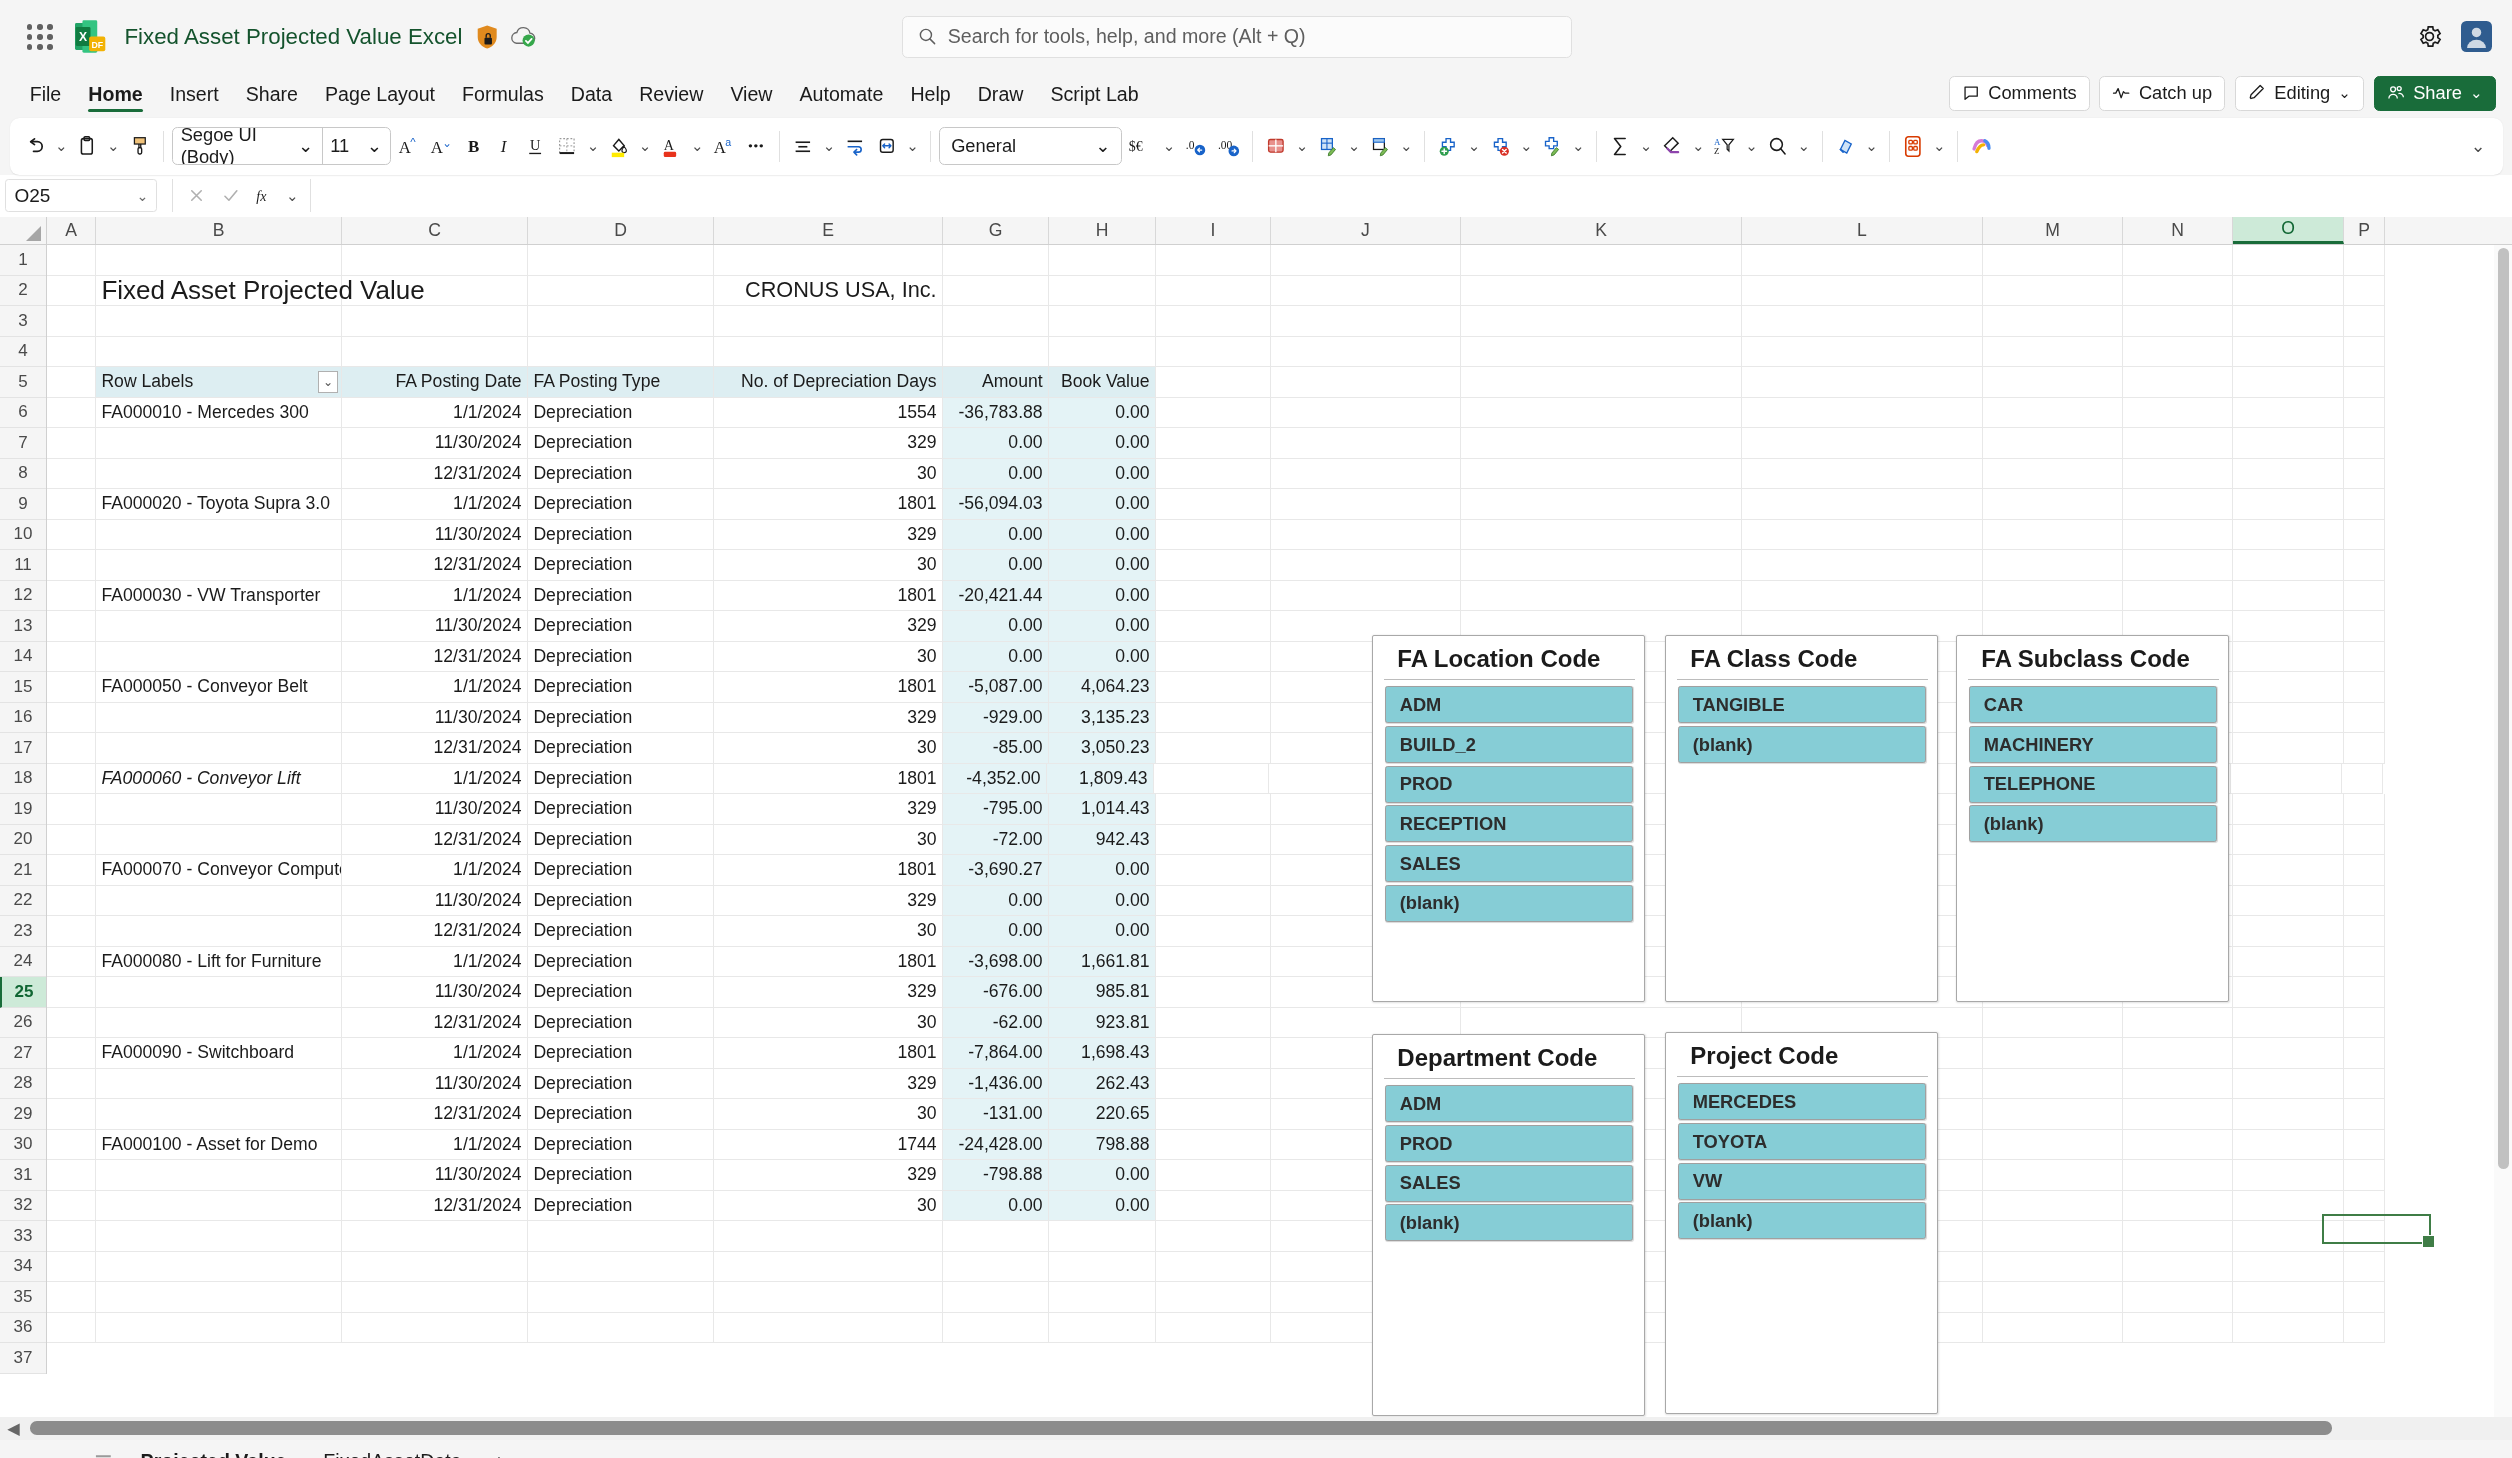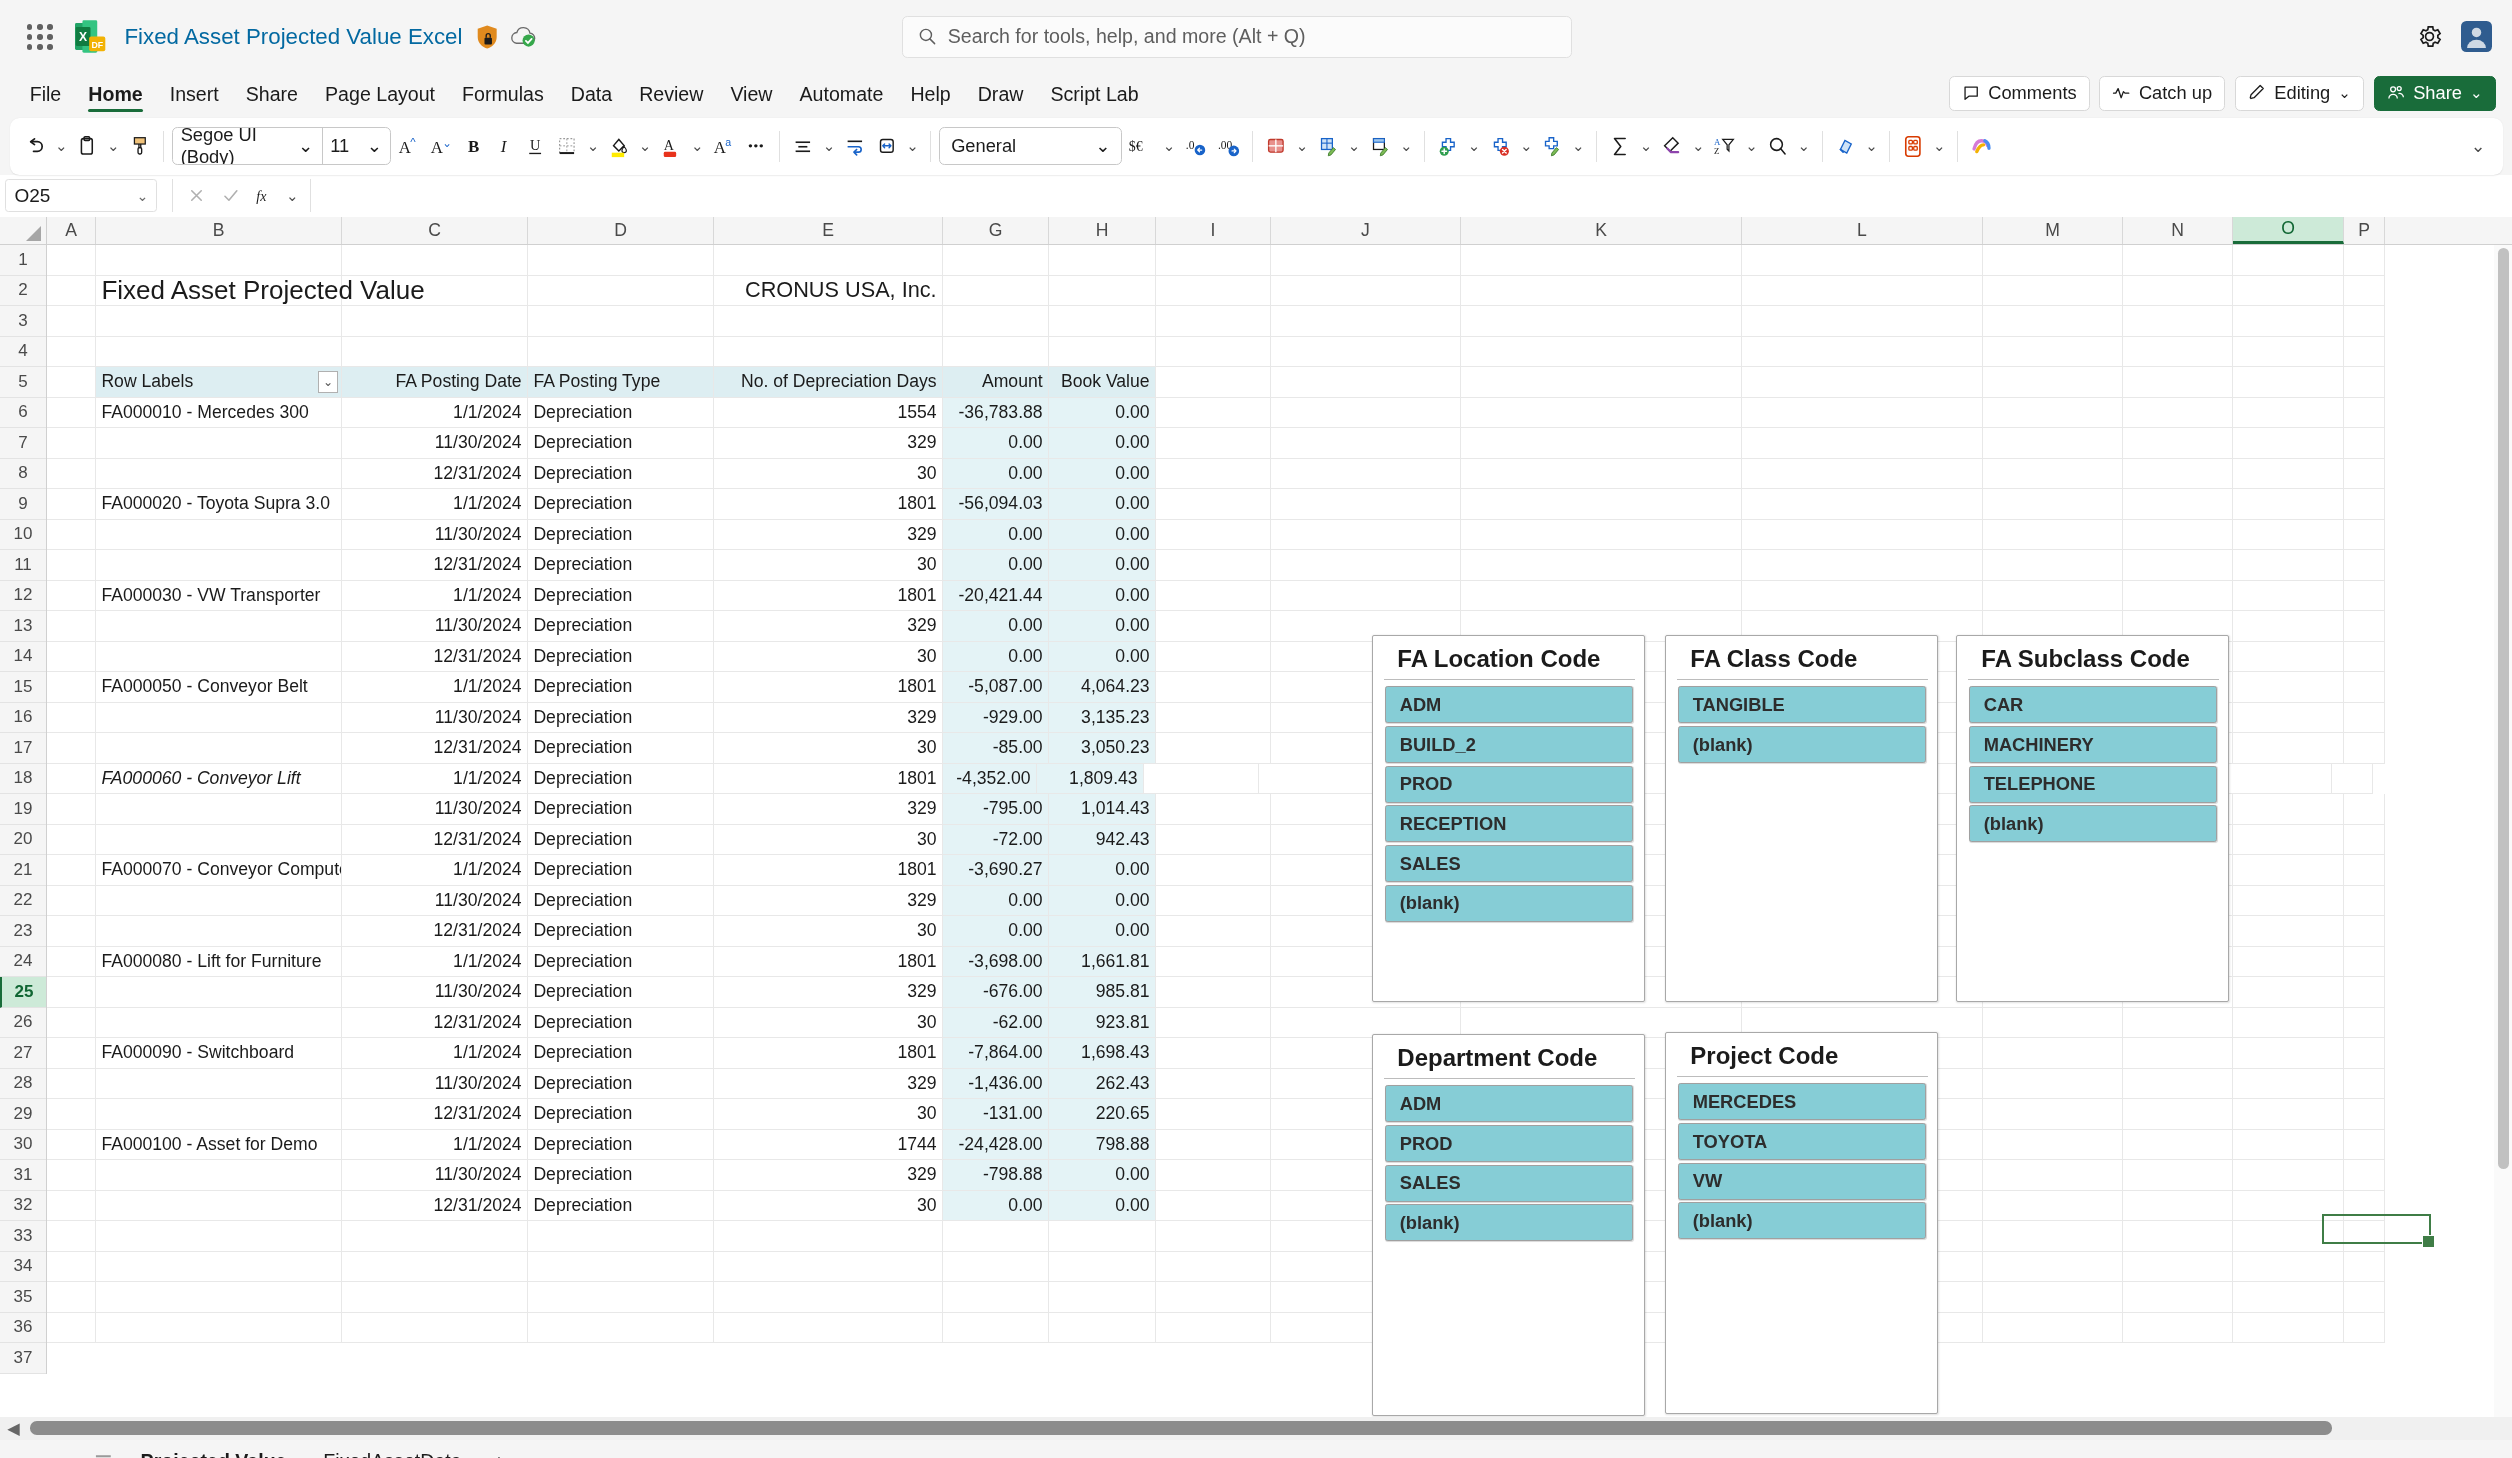--- a/index.html
+++ b/index.html
@@ -14,21 +14,21 @@
   .titlebar {
     height: 73px; background: #f5f5f5;
     display: flex; align-items: center; padding: 0 20.3px;
     position: relative;
   }
   .waffle { width: 38px; height: 38px; display: grid;
     grid-template-columns: repeat(3,1fr); grid-template-rows: repeat(3,1fr);
     gap: 4.7px; padding: 6.8px; cursor: pointer; }
   .waffle i { background: #616161; border-radius: 50%; width: 5.4px; height: 5.4px; }
   .xl-icon { width: 35px; height: 35px; margin-left: 15px; position: relative; }
-  .doc-title { font-size: 22.3px; color: #0369a1; margin-left: 16.2px; white-space: nowrap; }
+  .doc-title { font-size: 22.3px; color: #14532d; margin-left: 16.2px; white-space: nowrap; }
   .title-badge { margin-left: 12.2px; display: flex; align-items: center; gap: 9.5px; }
   .searchwrap {
     position: absolute; left: 902px; width: 670px; height: 42px;
     background: #fbfbfb; border: 0.7px solid #e0e0e0; border-radius: 5.4px;
     display: flex; align-items: center; padding: 0 15px; gap: 10.8px;
   }
   .searchwrap .ph { font-size: 19.6px; color: #5e5e5e; }
   .title-right { position: absolute; right: 20.3px; display: flex; align-items: center; gap: 17.6px; }
 
   
@@ -911,21 +911,21 @@
           <div class="gc" style="width: 110px;"></div>
           <div class="gc" style="width: 111px;"></div>
           <div class="gc" style="width: 41px;"></div>
         </div>
         <div class="grow">
           <div class="gc" style="width: 49px;"></div>
           <div class="gc" style="width: 246px; font-style: italic;">FA000060 - Conveyor Lift</div>
           <div class="gc r" style="width: 186px;">1/1/2024</div>
           <div class="gc" style="width: 186px;">Depreciation</div>
           <div class="gc r" style="width: 229px;">1801</div>
-          <div class="gc r tint" style="width: 94px;">-4,352.00</div>
+          <div class="gc r tint" style="width: 104px;">-4,352.00</div>
           <div class="gc r tint" style="width: 107px;">1,809.43</div>
           <div class="gc" style="width: 115px;"></div>
           <div class="gc" style="width: 190px;"></div>
           <div class="gc" style="width: 281px;"></div>
           <div class="gc" style="width: 241px;"></div>
           <div class="gc" style="width: 140px;"></div>
           <div class="gc" style="width: 110px;"></div>
           <div class="gc" style="width: 111px;"></div>
           <div class="gc" style="width: 41px;"></div>
         </div>

